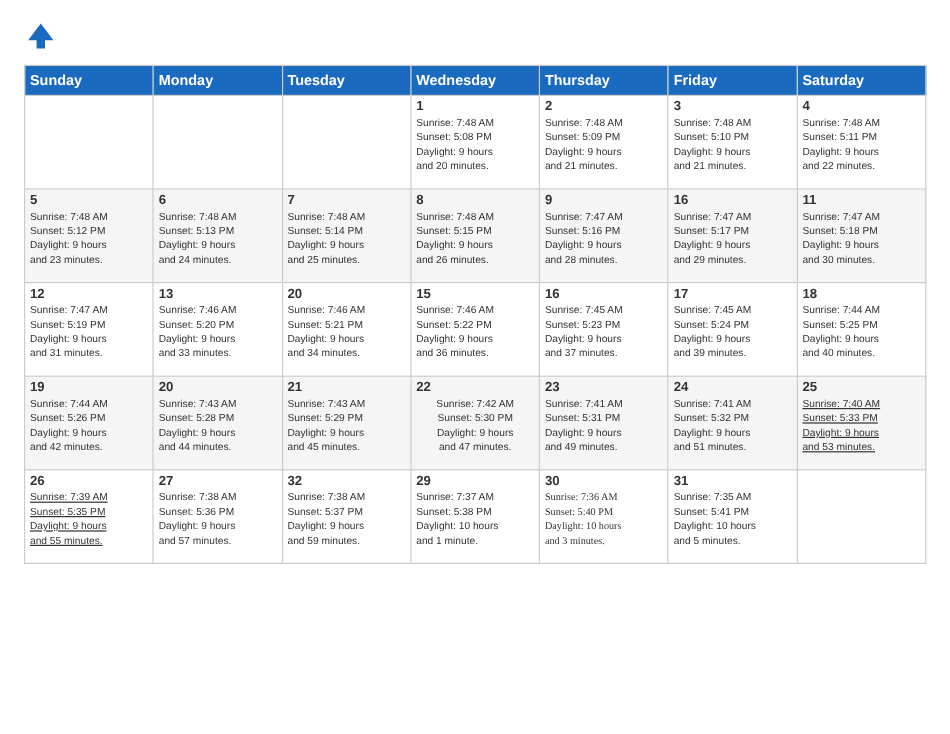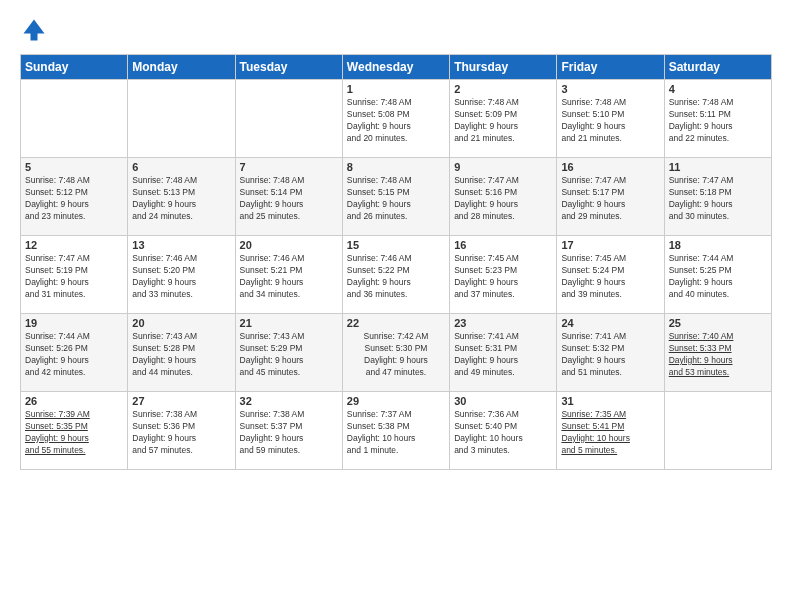--- a/index.html
+++ b/index.html
@@ -337,28 +337,28 @@
           </td>
           <td>
             <span class="day-number">29</span>
             <div class="day-info" style="white-space: pre-line;">Sunrise: 7:37 AM
 Sunset: 5:38 PM
 Daylight: 10 hours
 and 1 minute.</div>
           </td>
           <td>
             <span class="day-number">30</span>
-            <div class="day-info" style="white-space: pre-line;">Sunrise: 7:36 AM
+            <div class="day-info" style="white-space: pre-line; font-family: Liberation Serif, serif;">Sunrise: 7:36 AM
 Sunset: 5:40 PM
 Daylight: 10 hours
 and 3 minutes.</div>
           </td>
           <td>
             <span class="day-number">31</span>
-            <div class="day-info" style="white-space: pre-line; text-decoration: underline;">Sunrise: 7:35 AM
+            <div class="day-info" style="white-space: pre-line;">Sunrise: 7:35 AM
 Sunset: 5:41 PM
 Daylight: 10 hours
 and 5 minutes.</div>
           </td>
           <td class="empty-cell"></td>
         </tr>
       </tbody>
   </table>
 </div>
 

